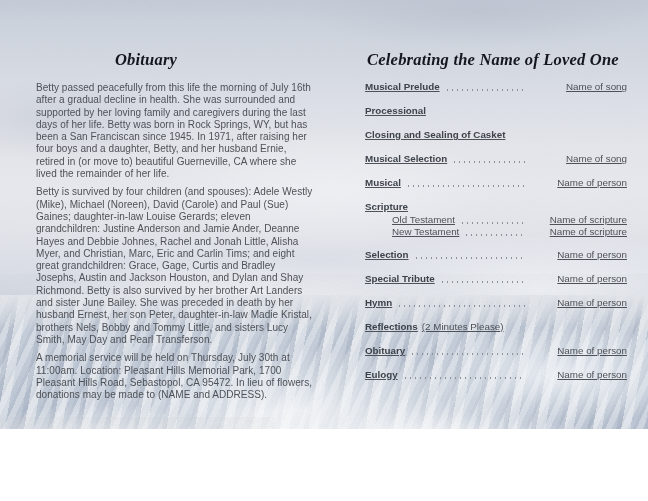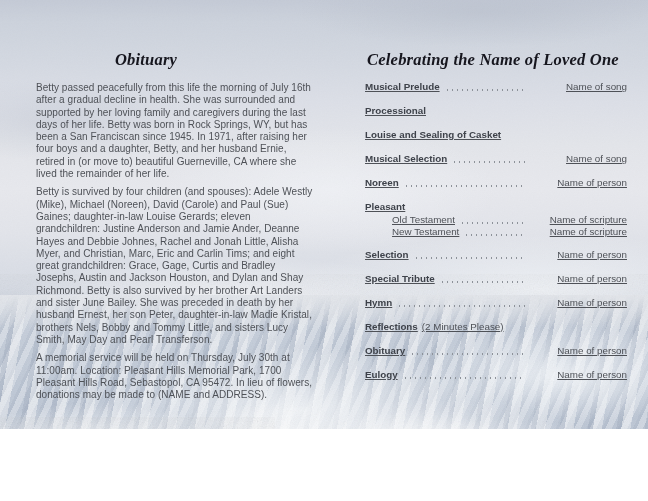--- a/index.html
+++ b/index.html
@@ -123,34 +123,34 @@
   <div id="program">
       <div class="prow">
         <span class="plabel">Musical Prelude</span>
         <span class="dots"></span>
         <span class="pvalue">Name of song</span>
       </div>
       <div class="prow">
         <span class="plabel">Processional</span>
       </div>
       <div class="prow">
-        <span class="plabel">Louise and Sealing of Casket</span>
+        <span class="plabel">Closing and Sealing of Casket</span>
       </div>
       <div class="prow">
         <span class="plabel">Musical Selection</span>
         <span class="dots"></span>
         <span class="pvalue">Name of song</span>
       </div>
       <div class="prow">
-        <span class="plabel">Noreen</span>
+        <span class="plabel">Musical</span>
         <span class="dots"></span>
         <span class="pvalue">Name of person</span>
       </div>
       <div class="prow group">
-        <span class="plabel">Pleasant</span>
+        <span class="plabel">Scripture</span>
       </div>
       <div class="prow indent">
         <span class="plabel">Old Testament</span>
         <span class="dots"></span>
         <span class="pvalue">Name of scripture</span>
       </div>
       <div class="prow indent">
         <span class="plabel">New Testament</span>
         <span class="dots"></span>
         <span class="pvalue">Name of scripture</span>

